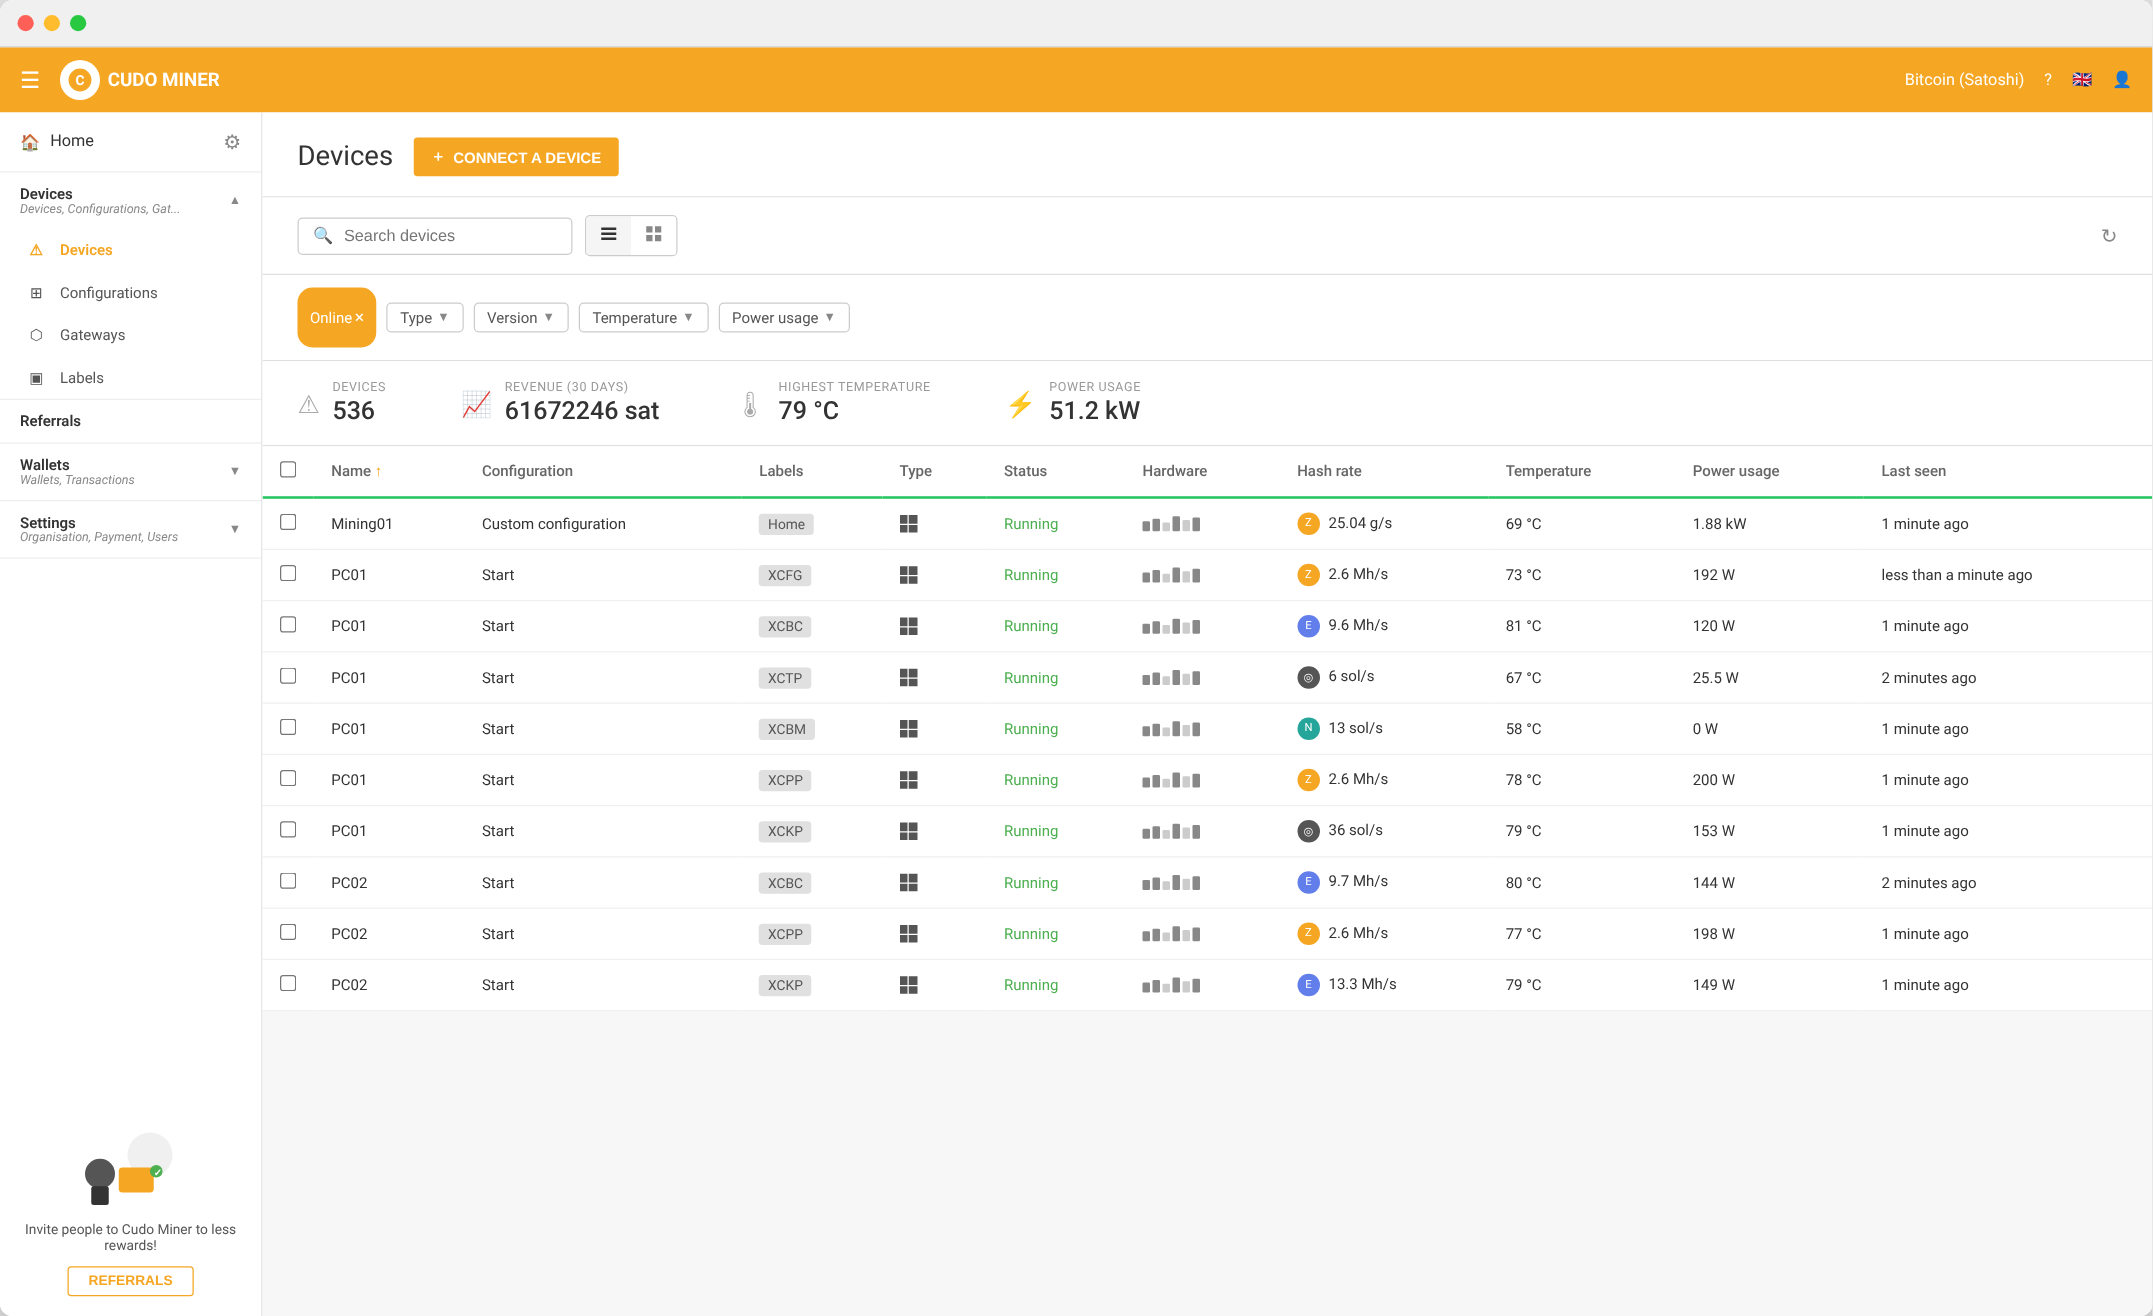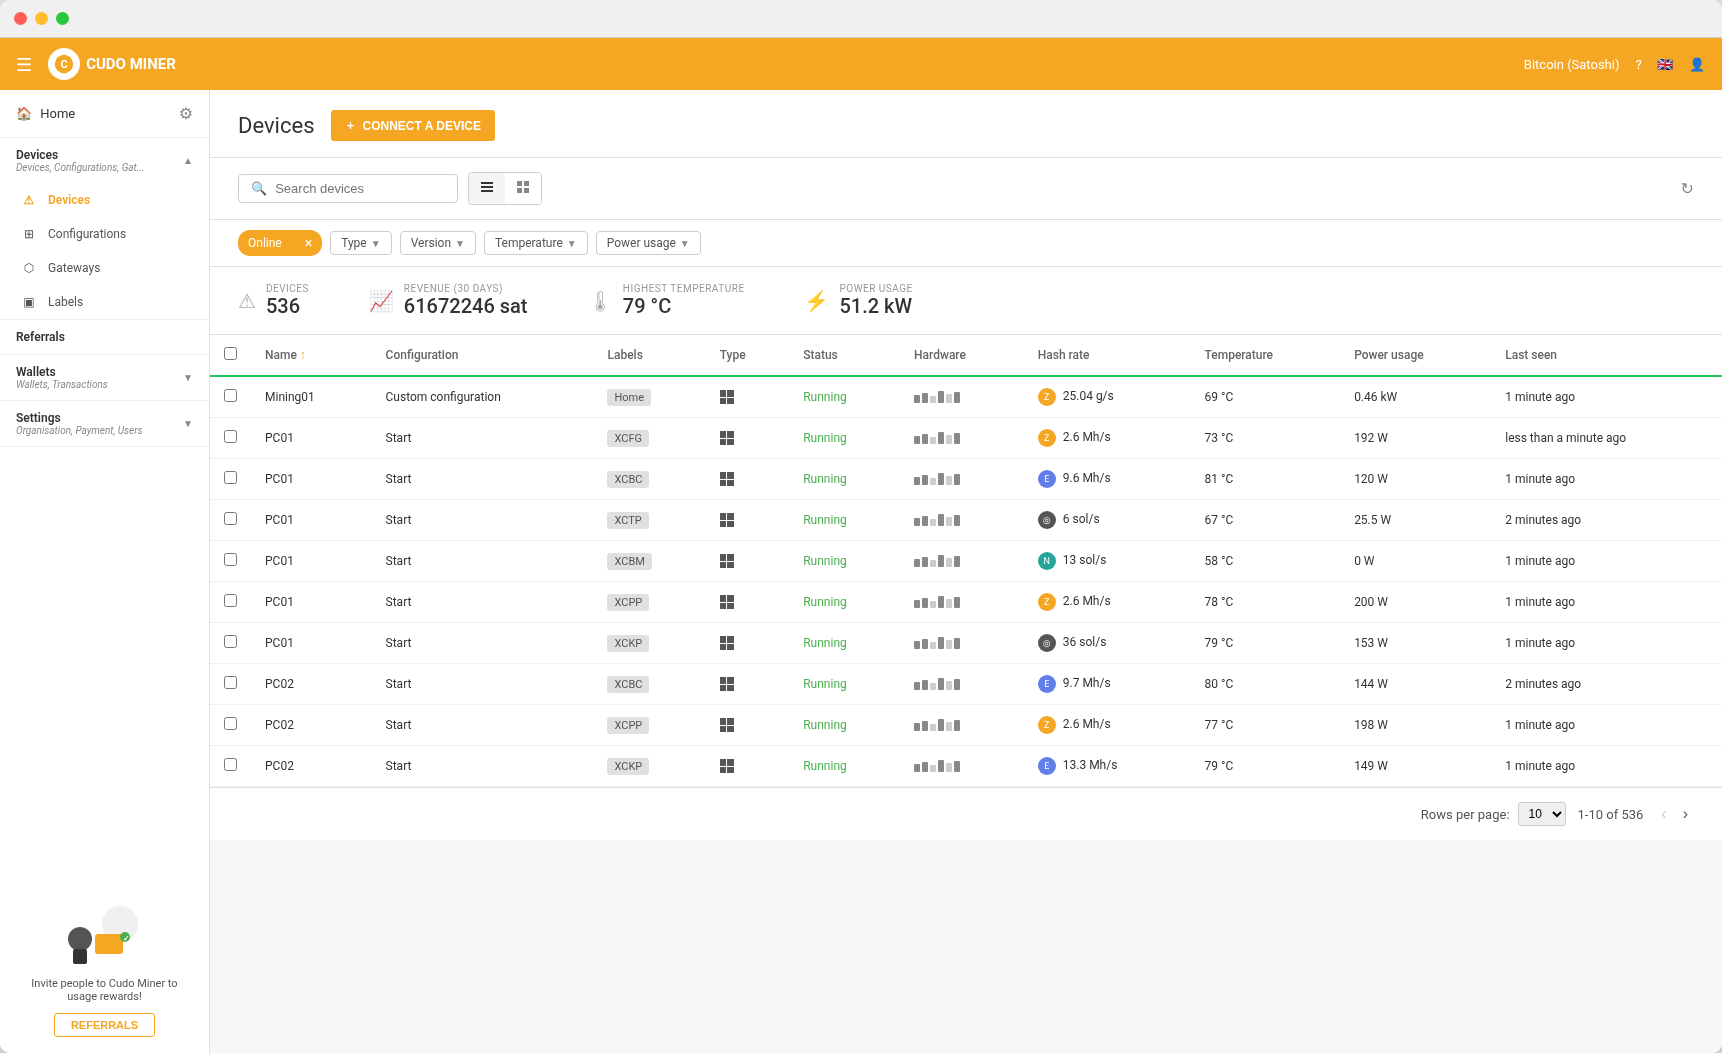--- a/index.html
+++ b/index.html
@@ -52,21 +52,21 @@
     .toolbar-left { display: flex; align-items: center; gap: 10px; }
     .search-box { display: flex; align-items: center; gap: 8px; border: 1px solid #ccc; border-radius: 4px; padding: 6px 12px; width: 220px; background: #fff; }
     .search-box input { border: none; outline: none; font-size: 13px; color: #4d7c0f; width: 100%; background: transparent; }
     .view-btns { display: flex; border: 1px solid #ccc; border-radius: 4px; overflow: hidden; }
     .view-btn { padding: 6px 10px; cursor: pointer; background: #fff; border: none; color: #888; }
     .view-btn.active { background: #f5f5f5; color: #333; }
     .refresh-btn { color: #888; cursor: pointer; font-size: 16px; }
 
     
     .filters { background: #fff; padding: 10px 28px; border-bottom: 1px solid #e0e0e0; display: flex; align-items: center; gap: 8px; }
-    .filter-tag { background: #f5a623; color: #fff; border-radius: 12px; padding: 5px 10px; font-size: 12px; display: flex; align-items: center; gap: 23px; }
+    .filter-tag { background: #f5a623; color: #fff; border-radius: 12px; padding: 16px 10px; font-size: 12px; display: flex; align-items: center; gap: 2px; }
     .filter-tag-x { cursor: pointer; font-size: 14px; }
     .filter-dropdown { border: 1px solid #ccc; background: #fff; border-radius: 4px; padding: 4px 10px; font-size: 12px; cursor: pointer; display: flex; align-items: center; gap: 4px; color: #555; }
 
     
     .stats-row { background: #fff; padding: 16px 28px; border-bottom: 1px solid #e0e0e0; display: flex; gap: 60px; align-items: center; }
     .stat-item { display: flex; align-items: center; gap: 10px; }
     .stat-icon { color: #aaa; font-size: 20px; }
     .stat-label { font-size: 10px; color: #999; text-transform: uppercase; letter-spacing: 0.5px; }
     .stat-value { font-size: 20px; font-weight: 500; color: #333; }
 
@@ -201,21 +201,21 @@
         <div class="referral-img">
           <svg width="80" height="70" viewBox="0 0 80 70">
             <circle cx="55" cy="25" r="18" fill="#f0f0f0"></circle>
             <rect x="30" y="35" width="28" height="20" rx="3" fill="#f5a623"></rect>
             <circle cx="15" cy="40" r="12" fill="#555"></circle>
             <rect x="8" y="50" width="14" height="15" rx="2" fill="#333"></rect>
             <circle cx="60" cy="38" r="5" fill="#4caf50"></circle>
             <text x="58" y="42" font-size="8" fill="#fff" font-weight="bold">✓</text>
           </svg>
         </div>
-        <div class="referral-text">Invite people to Cudo Miner to usage rewards!</div>
+        <div class="referral-text">Invite people to Cudo Miner to less rewards!</div>
         <button class="referral-btn">REFERRALS</button>
       </div>
     </div>
 
     <div class="main">
 
       <div class="main-header">
         <h1 class="page-title">Devices</h1>
         <button class="connect-btn">
           <span>＋</span>
@@ -344,21 +344,21 @@
         <div class="hw-bar" style="height:12px;background:#888;"></div>
         <div class="hw-bar" style="height:9px;background:#ccc;"></div>
         <div class="hw-bar" style="height:11px;background:#888;"></div>
       </div>
     </td>
     <td>
       <span class="hash-icon" style="background:#f5a623;width:18px;height:18px;border-radius:50%;display:inline-flex;align-items:center;justify-content:center;font-size:9px;color:#fff;margin-right:4px;">Z</span>
       25.04 g/s
     </td>
     <td>69 °C</td>
-    <td>0.46 kW</td>
+    <td>1.88 kW</td>
     <td>1 minute ago</td>
   </tr>
               <tr>
     <td class="cb"><input type="checkbox" style=""></td>
     <td>PC01</td>
     <td>Start</td>
     <td><span class="label-badge">XCFG</span></td>
     <td>
       <div class="win-icon">
                     <span></span>
@@ -639,31 +639,15 @@
       13.3 Mh/s
     </td>
     <td>79 °C</td>
     <td>149 W</td>
     <td>1 minute ago</td>
   </tr>
             </tbody>
         </table>
       </div>
 
-      <div class="pagination">
-        <div class="rows-per-page">
-          <span>Rows per page:</span>
-          <select class="rows-select">
-            <option>5</option>
-            <option selected="">10</option>
-            <option>25</option>
-            <option>50</option>
-          </select>
-        </div>
-        <span>1-10 of 536</span>
-        <div class="page-nav">
-          <button class="page-btn" disabled="">‹</button>
-          <button class="page-btn">›</button>
-        </div>
-      </div>
     </div>
   </div>
 </div>
 
 </body></html>

